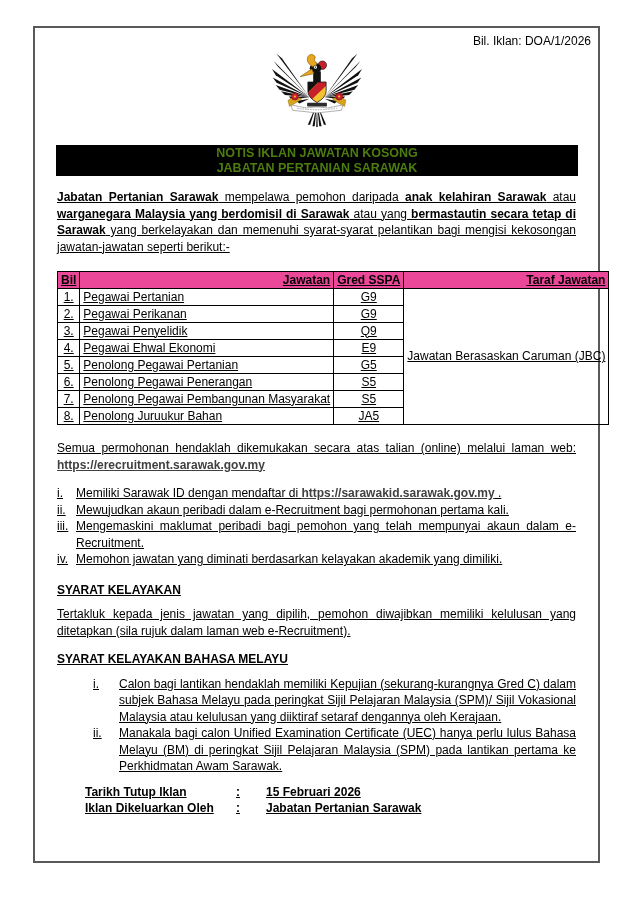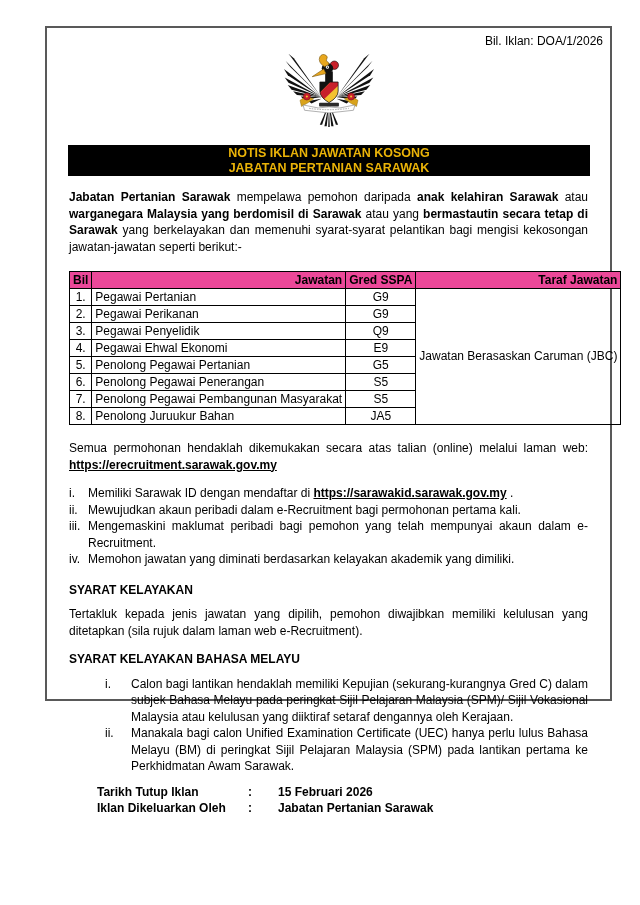--- a/index.html
+++ b/index.html
@@ -3,35 +3,35 @@
 <meta charset="utf-8">
 <style>
   html,body { margin:0; padding:0; }
   body {
     width:640px; height:905px; position:relative;
     background:#ffffff; color:#000;
     font-family:"Liberation Sans","DejaVu Sans",sans-serif;
     font-size:12px;
   }
   .frame {
-    position:absolute; left:45px; top:26px; width:567px; height:675px;
-    border:2px solid #595959; box-sizing:border-box; background:#fff;
+    position:absolute; left:33px; top:26px; width:567px; height:837px;
+    border:2px solid #595959; box-sizing:border-box; background:#fff;text-decoration:underline;
   }
   .bil { position:absolute; top:6px; right:7px; font-size:12px; white-space:nowrap; }
   .crest-wrap { margin:25px auto 0; width:92px; height:84px; }
   .titlebar {
-    margin:8px 20px 0 21px; background:#000000; color:#eab308;
+    margin:8px 20px 0 21px; background:#000000; color:#4d7c0f;
     font-weight:700; text-align:center; font-size:12.5px; line-height:14.5px;
     padding:1px 0;
   }
   .content { padding:0 22px; }
   .jtext { text-align:justify; line-height:16.5px; }
   .intro { margin:13px 0 0; }
   .b { font-weight:700; }
-  .link { color:#000000; font-weight:700; text-decoration:underline; cursor:pointer; }
+  .link { color:#404040; font-weight:700; text-decoration:underline; cursor:pointer; }
   table.vtable { border-collapse:collapse; margin:16px auto 0; table-layout:fixed; }
   .vtable th, .vtable td {
     border:1px solid #000; font-size:12px; line-height:15px; height:16px;
     padding:0 3px; overflow:hidden; white-space:nowrap;
   }
   .vtable th { background:#ec4899; font-weight:700; text-align:right; }
   .col-bil  { width:32px; }
   .col-jaw  { width:254px; }
   .col-gred { width:68px;margin-top:24px; }
   .col-taraf{ width:90px; }

